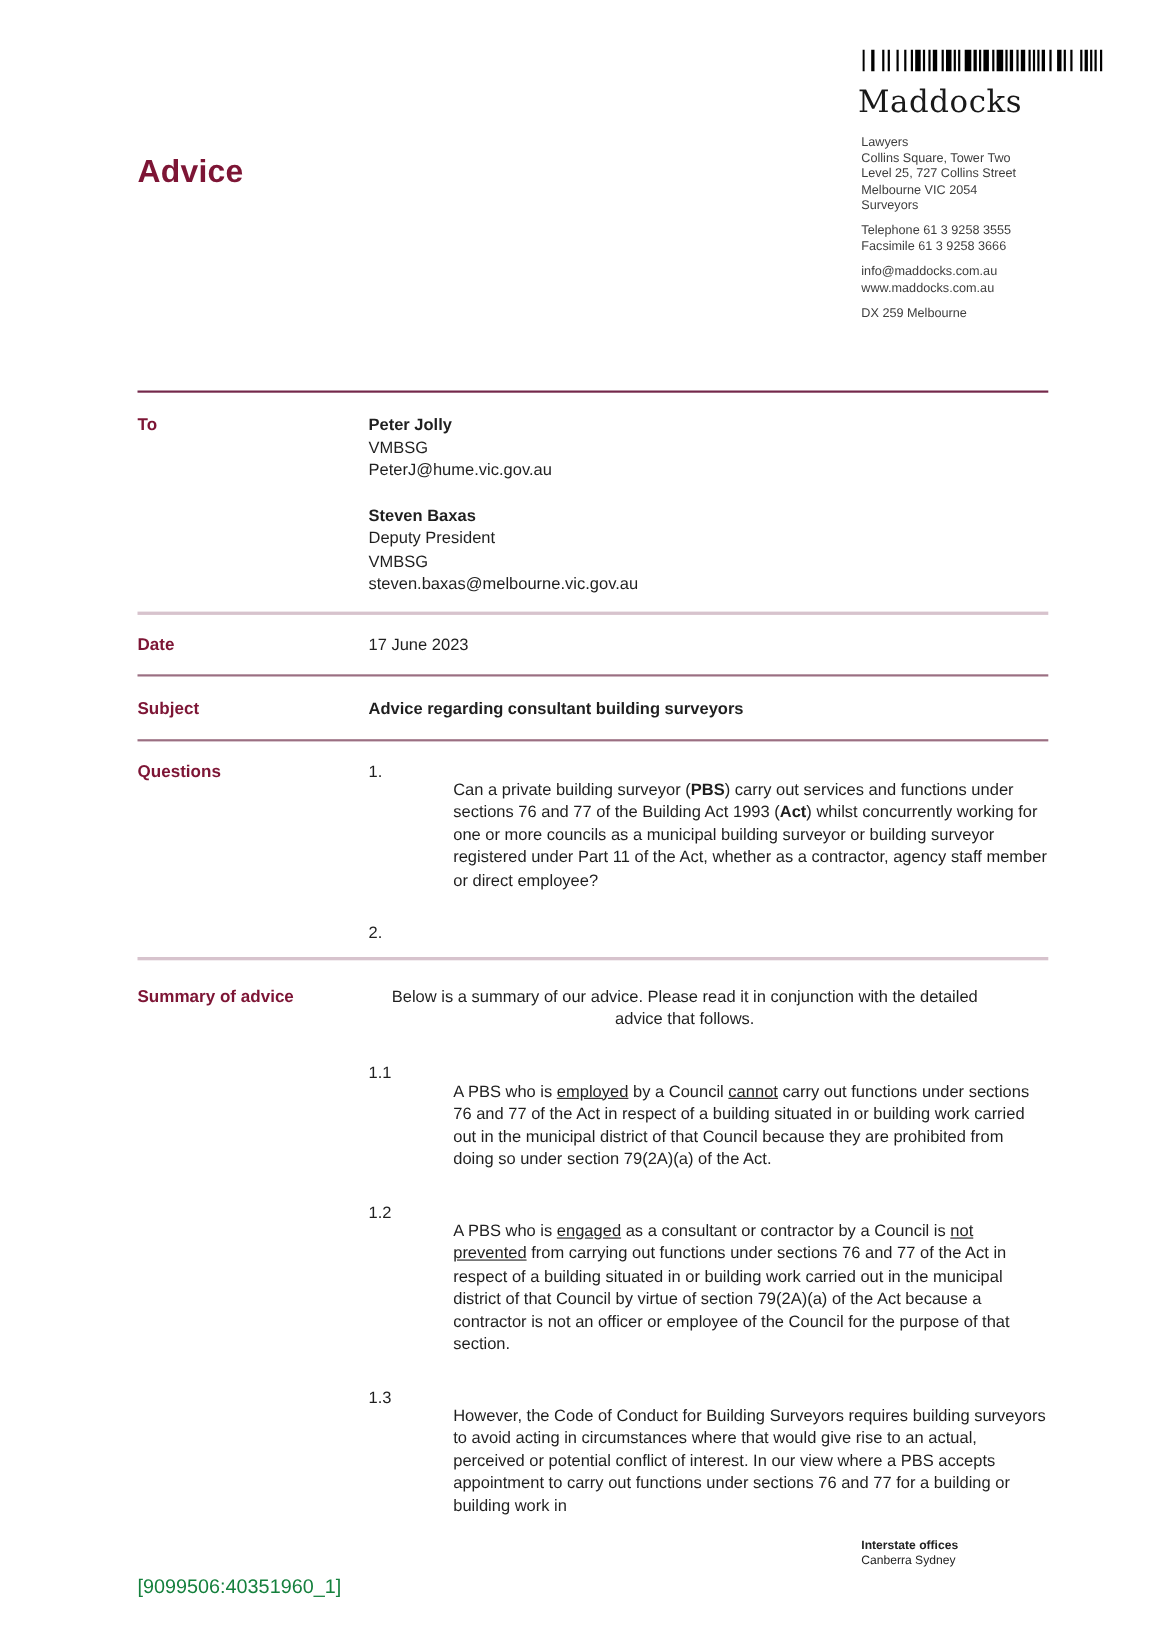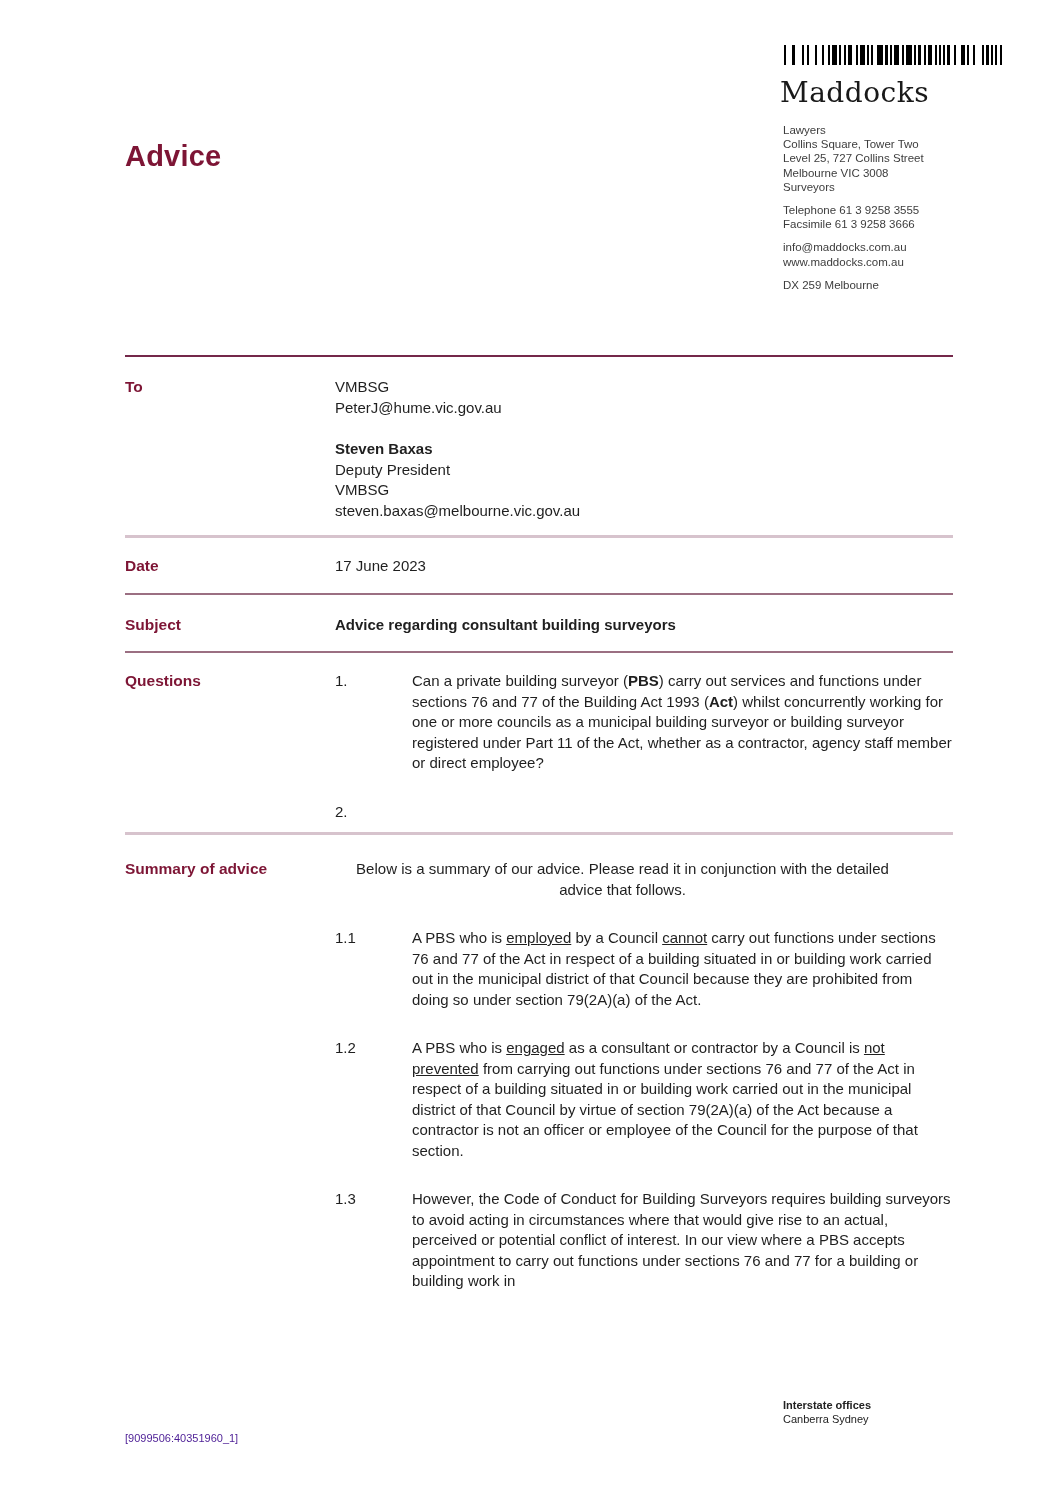--- a/index.html
+++ b/index.html
@@ -88,74 +88,75 @@
   .recipient .name { font-weight: bold; }
 
   .bold { font-weight: bold; }
 
   .numbered {
     display: grid;
     grid-template-columns: 77px 1fr;
     margin-bottom: 28px;
   }
   .numbered:last-child { margin-bottom: 0; }
-  .numbered .body { max-width: 540px; }
+  .numbered .body { max-width: 540px; margin-top: 17px; }
 
   .intro { max-width: 575px; margin-bottom: 28px; text-align: center; }
 
   
   .footer-offices {
     position: absolute;
     left: 783px;
     top: 1398px;
     font-size: 11px;
     line-height: 14px;
     color: #222222;
   }
   .footer-offices .hdr { font-weight: bold; }
   .doc-ref {
     position: absolute;
     left: 125px;
     top: 1432px;
-    font-size: 11px;
-    color: #4c1d95;
+    font-size: 18px;
+    color: #15803d;
   }
 </style>
 </head>
 <body>
 
 <div class="page">
 
   <div class="doc-title">Advice</div>
 
   <div class="barcode"><span style="display: inline-block; height: 100%; background: rgb(0, 0, 0); vertical-align: top; width: 2px; margin-right: 6px;"></span><span style="display: inline-block; height: 100%; background: rgb(0, 0, 0); vertical-align: top; width: 3px; margin-right: 7px;"></span><span style="display: inline-block; height: 100%; background: rgb(0, 0, 0); vertical-align: top; width: 2px; margin-right: 3px;"></span><span style="display: inline-block; height: 100%; background: rgb(0, 0, 0); vertical-align: top; width: 2px; margin-right: 6px;"></span><span style="display: inline-block; height: 100%; background: rgb(0, 0, 0); vertical-align: top; width: 2px; margin-right: 5px;"></span><span style="display: inline-block; height: 100%; background: rgb(0, 0, 0); vertical-align: top; width: 2px; margin-right: 4px;"></span><span style="display: inline-block; height: 100%; background: rgb(0, 0, 0); vertical-align: top; width: 2px; margin-right: 2px;"></span><span style="display: inline-block; height: 100%; background: rgb(0, 0, 0); vertical-align: top; width: 5px; margin-right: 2px;"></span><span style="display: inline-block; height: 100%; background: rgb(0, 0, 0); vertical-align: top; width: 2px; margin-right: 3px;"></span><span style="display: inline-block; height: 100%; background: rgb(0, 0, 0); vertical-align: top; width: 2px; margin-right: 2px;"></span><span style="display: inline-block; height: 100%; background: rgb(0, 0, 0); vertical-align: top; width: 4px; margin-right: 4px;"></span><span style="display: inline-block; height: 100%; background: rgb(0, 0, 0); vertical-align: top; width: 2px; margin-right: 2px;"></span><span style="display: inline-block; height: 100%; background: rgb(0, 0, 0); vertical-align: top; width: 5px; margin-right: 2px;"></span><span style="display: inline-block; height: 100%; background: rgb(0, 0, 0); vertical-align: top; width: 2px; margin-right: 2px;"></span><span style="display: inline-block; height: 100%; background: rgb(0, 0, 0); vertical-align: top; width: 2px; margin-right: 4px;"></span><span style="display: inline-block; height: 100%; background: rgb(0, 0, 0); vertical-align: top; width: 6px; margin-right: 2px;"></span><span style="display: inline-block; height: 100%; background: rgb(0, 0, 0); vertical-align: top; width: 3px; margin-right: 2px;"></span><span style="display: inline-block; height: 100%; background: rgb(0, 0, 0); vertical-align: top; width: 2px; margin-right: 2px;"></span><span style="display: inline-block; height: 100%; background: rgb(0, 0, 0); vertical-align: top; width: 5px; margin-right: 3px;"></span><span style="display: inline-block; height: 100%; background: rgb(0, 0, 0); vertical-align: top; width: 2px; margin-right: 2px;"></span><span style="display: inline-block; height: 100%; background: rgb(0, 0, 0); vertical-align: top; width: 6px; margin-right: 2px;"></span><span style="display: inline-block; height: 100%; background: rgb(0, 0, 0); vertical-align: top; width: 2px; margin-right: 2px;"></span><span style="display: inline-block; height: 100%; background: rgb(0, 0, 0); vertical-align: top; width: 3px; margin-right: 3px;"></span><span style="display: inline-block; height: 100%; background: rgb(0, 0, 0); vertical-align: top; width: 2px; margin-right: 2px;"></span><span style="display: inline-block; height: 100%; background: rgb(0, 0, 0); vertical-align: top; width: 4px; margin-right: 3px;"></span><span style="display: inline-block; height: 100%; background: rgb(0, 0, 0); vertical-align: top; width: 2px; margin-right: 2px;"></span><span style="display: inline-block; height: 100%; background: rgb(0, 0, 0); vertical-align: top; width: 2px; margin-right: 2px;"></span><span style="display: inline-block; height: 100%; background: rgb(0, 0, 0); vertical-align: top; width: 2px; margin-right: 2px;"></span><span style="display: inline-block; height: 100%; background: rgb(0, 0, 0); vertical-align: top; width: 3px; margin-right: 4px;"></span><span style="display: inline-block; height: 100%; background: rgb(0, 0, 0); vertical-align: top; width: 2px; margin-right: 5px;"></span><span style="display: inline-block; height: 100%; background: rgb(0, 0, 0); vertical-align: top; width: 4px; margin-right: 2px;"></span><span style="display: inline-block; height: 100%; background: rgb(0, 0, 0); vertical-align: top; width: 2px; margin-right: 4px;"></span><span style="display: inline-block; height: 100%; background: rgb(0, 0, 0); vertical-align: top; width: 2px; margin-right: 7px;"></span><span style="display: inline-block; height: 100%; background: rgb(0, 0, 0); vertical-align: top; width: 2px; margin-right: 2px;"></span><span style="display: inline-block; height: 100%; background: rgb(0, 0, 0); vertical-align: top; width: 3px; margin-right: 2px;"></span><span style="display: inline-block; height: 100%; background: rgb(0, 0, 0); vertical-align: top; width: 2px; margin-right: 2px;"></span><span style="display: inline-block; height: 100%; background: rgb(0, 0, 0); vertical-align: top; width: 2px; margin-right: 3px;"></span><span style="display: inline-block; height: 100%; background: rgb(0, 0, 0); vertical-align: top; width: 2px; margin-right: 11px;"></span></div>
 
   <div class="logo">Maddocks</div>
 
   <div class="address">
     <div>Lawyers</div>
     <div>Collins Square, Tower Two</div>
     <div>Level 25, 727 Collins Street</div>
-    <div>Melbourne VIC 3008</div>
+    <div>Melbourne VIC 2054</div>
     <div>Surveyors</div>
     <div class="gap">Telephone 61 3 9258 3555</div>
     <div>Facsimile 61 3 9258 3666</div>
     <div class="gap">info@maddocks.com.au</div>
     <div>www.maddocks.com.au</div>
     <div class="gap">DX 259 Melbourne</div>
   </div>
 
   <div class="memo">
 
     <div class="rule-dark"></div>
 
     <div class="row row-to">
       <div class="label">To</div>
       <div class="content">
         <div class="recipient">
+          <div class="name">Peter Jolly</div>
           <div>VMBSG</div>
           <div>PeterJ@hume.vic.gov.au</div>
         </div>
         <div class="recipient">
           <div class="name">Steven Baxas</div>
           <div>Deputy President</div>
           <div>VMBSG</div>
           <div>steven.baxas@melbourne.vic.gov.au</div>
         </div>
       </div>

